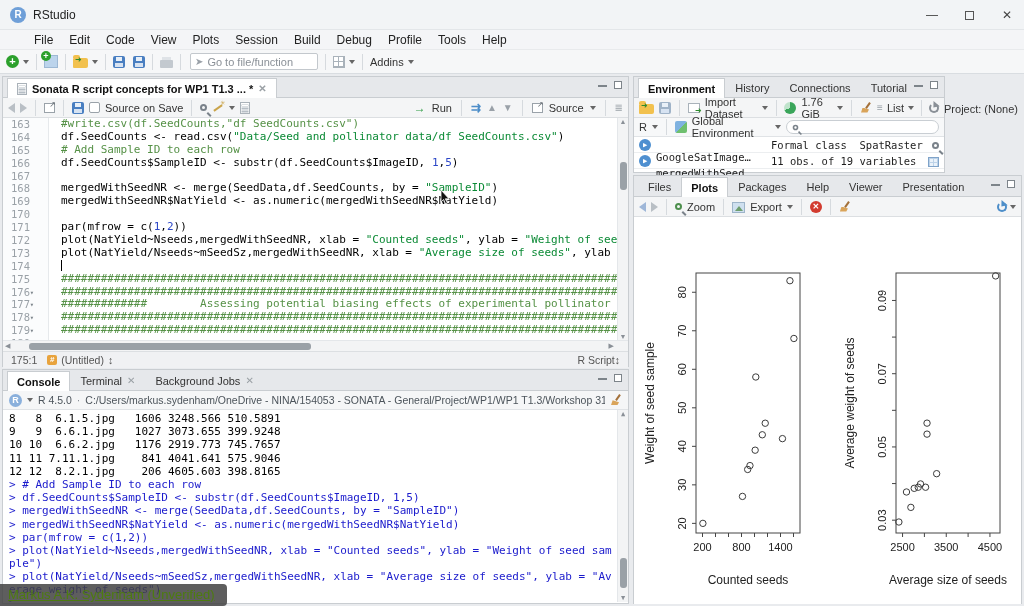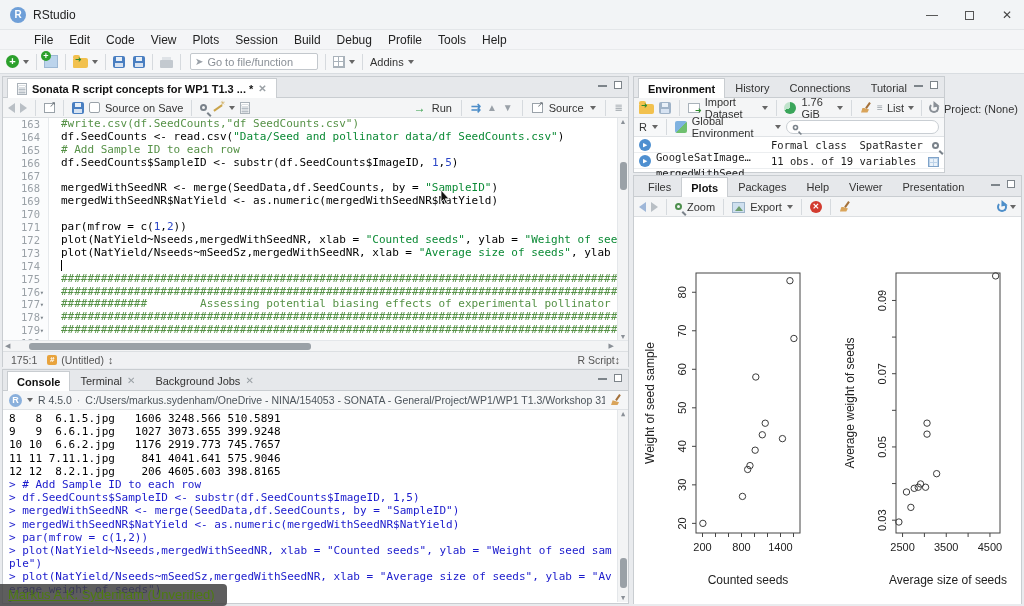--- a/index.html
+++ b/index.html
@@ -85,21 +85,21 @@
   .i-orange-doc { width:10px;height:10px;background:#e8a33d;border-radius:2px;color:#fff;font-size:8px;line-height:10px;text-align:center;font-weight:bold; }
   .i-projcube { width:12px;height:12px;background:#cfe0f2;border:1px solid #9db8d4;color:#3a6ea8;font-size:8px;line-height:11px;text-align:center;font-weight:bold; }
   .arr { color:#9aa1a8; font-size:10px; }
   .gray-txt { color:#555; }
 
   
   #source-pane { left:2px; top:76px; width:627px; height:291px; }
   #src-toolbar { justify-content:flex-start; }
   #src-toolbar .right { margin-left:auto; display:flex; align-items:center; gap:6px; }
   .editor-wrap { position:relative; height:222px; overflow:hidden; display:flex; }
-  .gutter { width:46px; background:#fbfcfd; border-right:1px solid #e6e9ec; color:#9aa1a7; font-family:"DejaVu Sans Mono",monospace; font-size:10.5px; text-align:right; padding-right:8px; }
+  .gutter { width:46px; background:#fbfcfd; border-right:1px solid #e6e9ec; color:#9aa1a7; font-family:"DejaVu Sans Mono",monospace; font-size:10.5px; text-align:right; padding-right:18px; }
   .gutter .ln { height:12.9px; line-height:12.9px; position:relative; }
   .gutter .fold { position:absolute; right:-4px; top:1px; font-size:7px; color:#7e868d; }
   .code-col { flex:1; padding-left:12px; font-family:"DejaVu Sans Mono",monospace; font-size:11px; overflow:hidden; }
   .cl { height:12.9px; line-height:12.9px; white-space:pre; position:relative; }
   .tk-comment { color:#559146; }
   .tk-string { color:#0b8a35; }
   .tk-number { color:#2b46c7; }
   .tk-code { color:#000; }
   .caret-bar { display:inline-block; width:1px; height:11px; background:#000; vertical-align:middle; }
   .vscroll { position:absolute; right:0; top:0; width:11px; height:100%; background:#f3f4f5; border-left:1px solid #e4e7ea; font-size:7px; color:#8a9097; text-align:center; }

